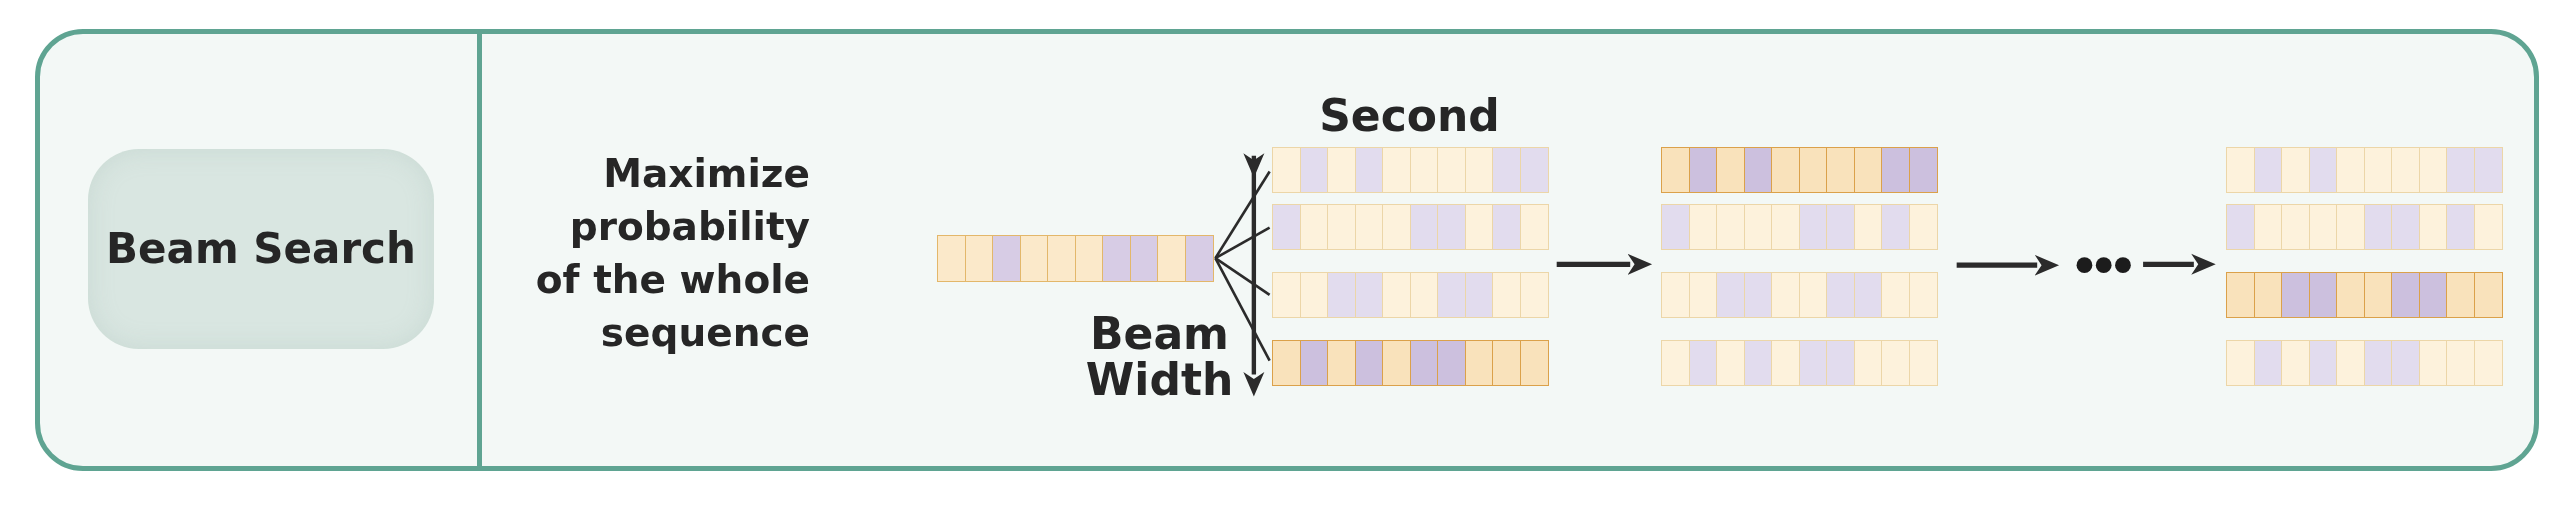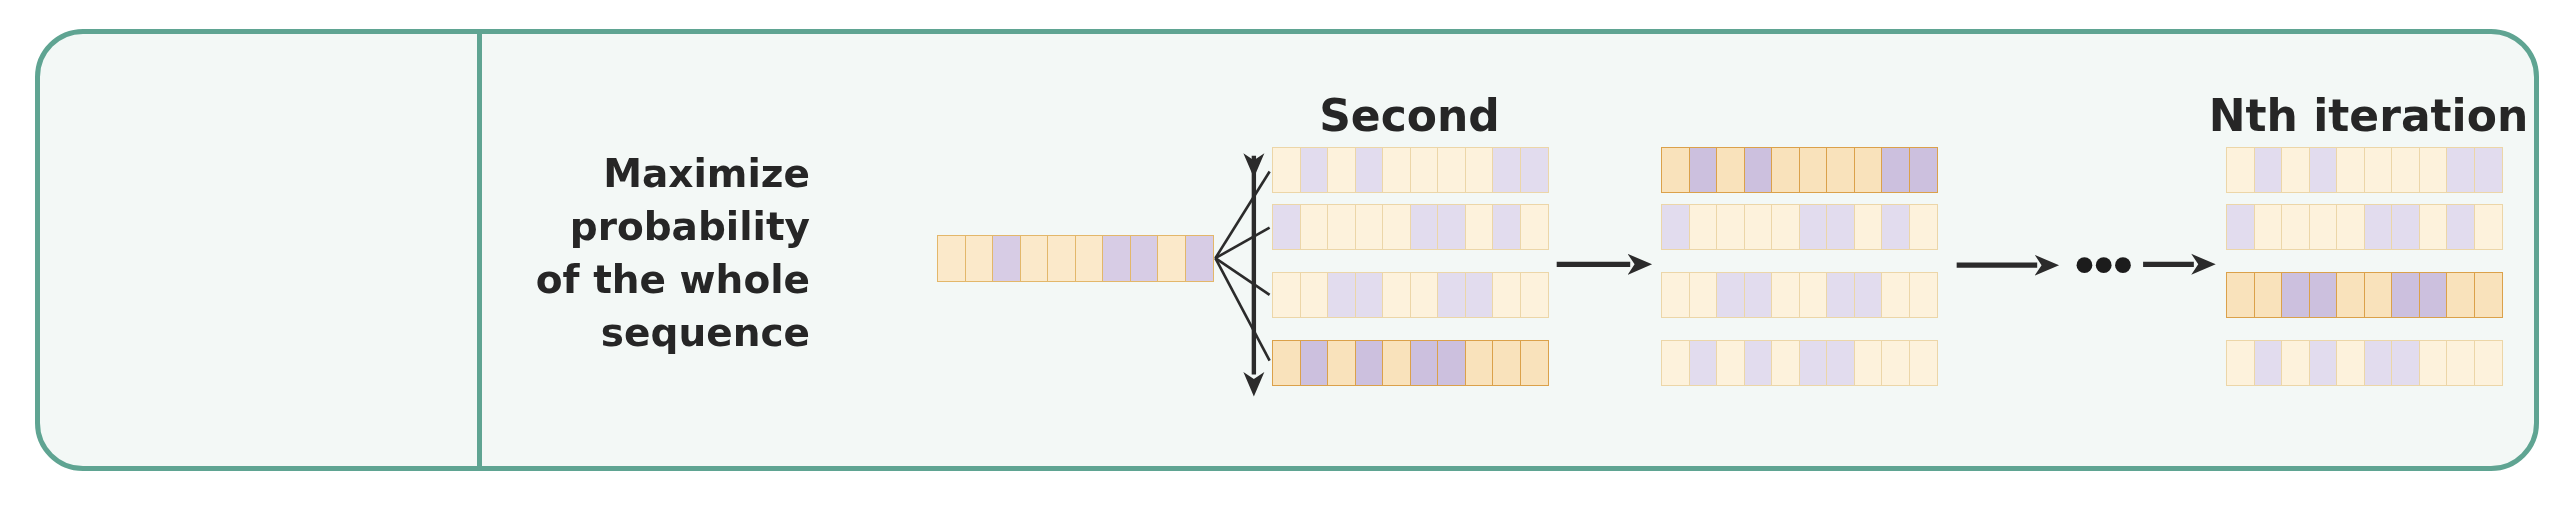--- a/index.html
+++ b/index.html
@@ -57,28 +57,32 @@
   .arrows { position:absolute; left:0; top:0; width:2576px; height:505px; pointer-events:none; }
 </style>
 </head>
 <body>
 
 <div class="canvas">
 
   <div class="card"></div>
   <div class="divider"></div>
 
+  <div class="pill">
+    <span>Beam Search</span>
+  </div>
 
   <div class="desc">Maximize
 probability
 of the whole
 sequence</div>
 
+  <div class="label label-beamwidth">Beam
+Width</div>
   <div class="label label-second">Second iteration</div>
-  <div class="label label-nth">Nth iteration</div>
 
   <div class="strip strip-first shade-mid">
       <div class="cell orange"></div>
       <div class="cell orange"></div>
       <div class="cell purple"></div>
       <div class="cell orange"></div>
       <div class="cell orange"></div>
       <div class="cell orange"></div>
       <div class="cell purple"></div>
       <div class="cell purple"></div>

